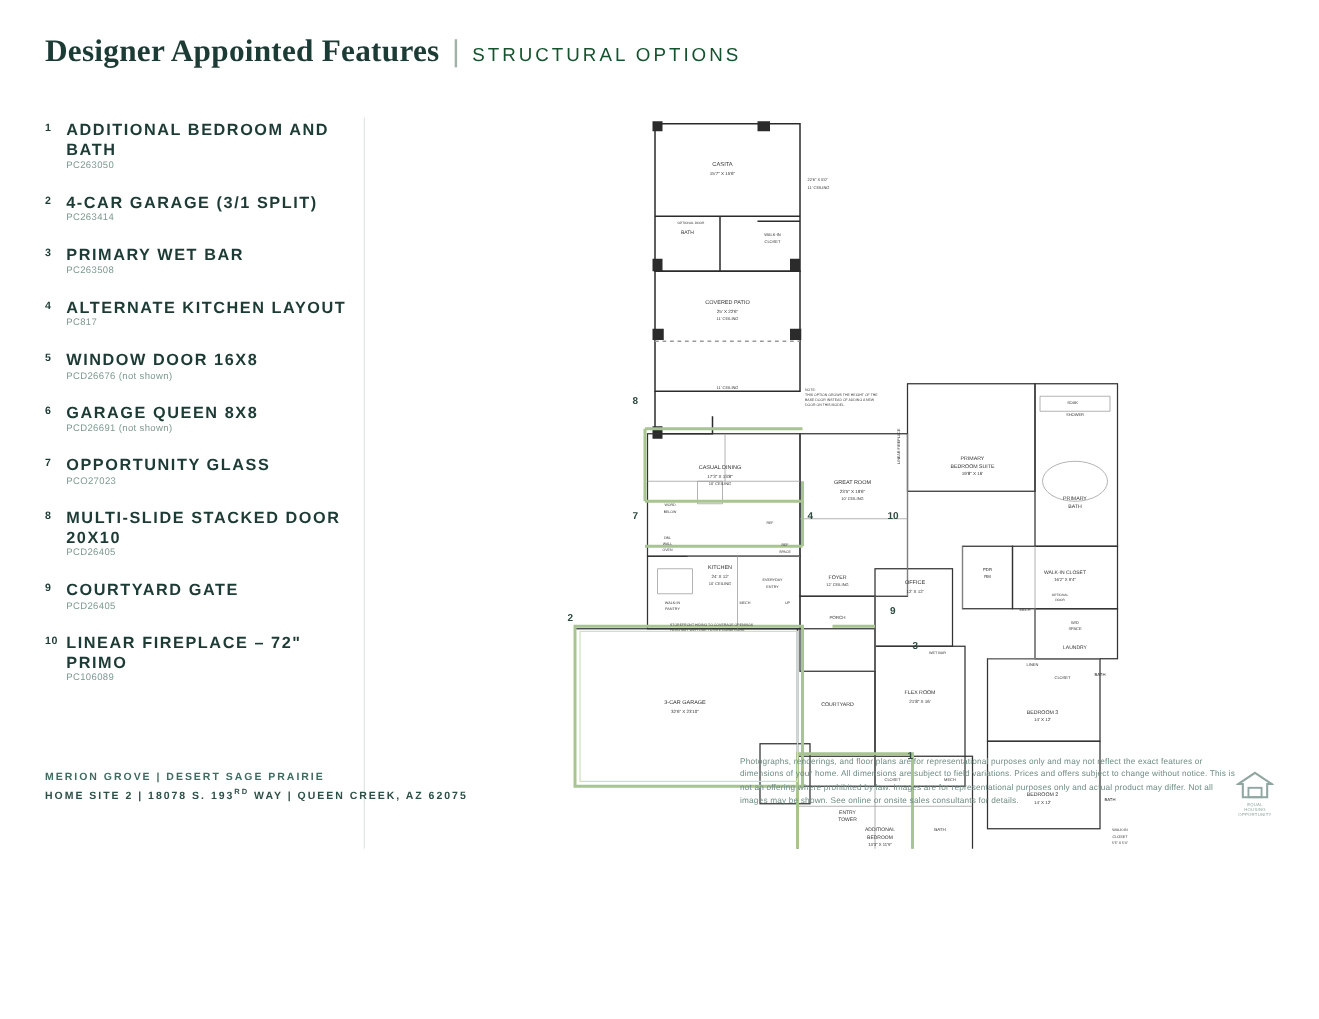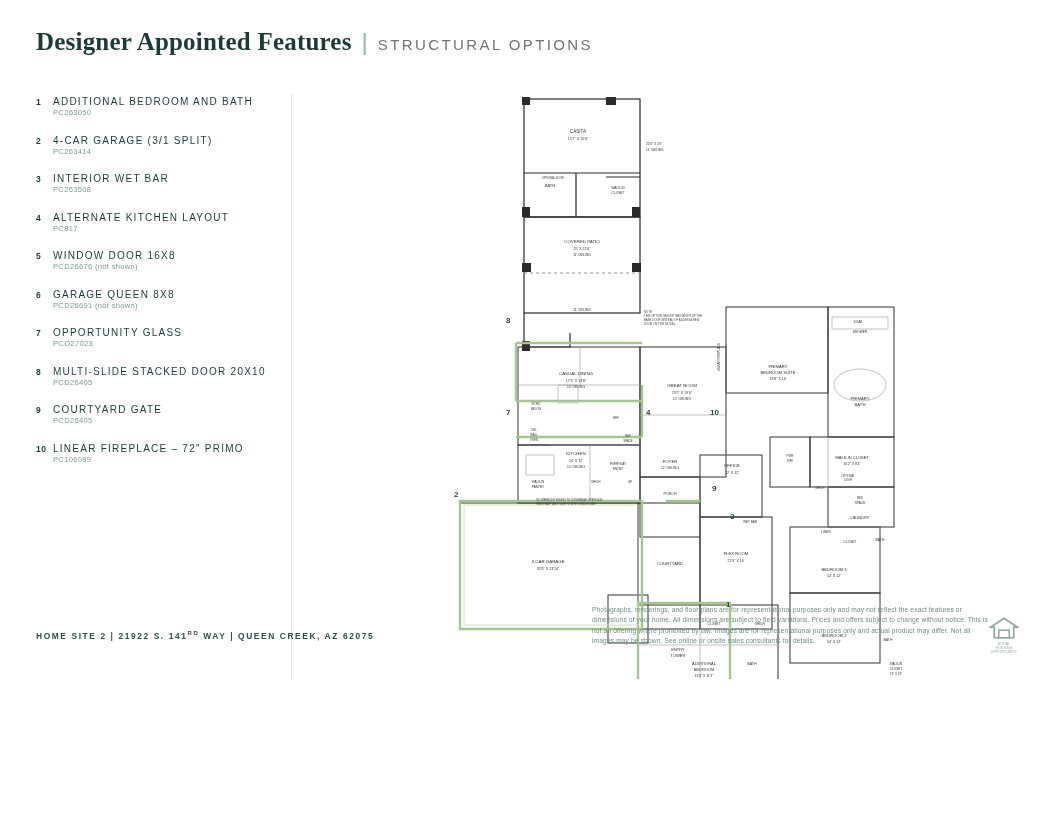--- a/index.html
+++ b/index.html
@@ -28,21 +28,21 @@
   }
   .title-div {
     margin: 0 10px;
     color: #9fb3a9;
     font-size: 24px;
     font-weight: 300;
   }
   .title-sub {
     font-size: 15px;
     letter-spacing: 2.4px;
-    color: #737373;
+    color: #14532d;
     font-weight: 400;
   }
   .subtitle {
     margin-top: 9px;
     font-size: 8.2px;
     color: #4d6b64;
     letter-spacing: 0.25px;
   }
 
   
@@ -59,22 +59,22 @@
     width: 17px;
     flex: 0 0 17px;
     font-size: 8.5px;
     font-weight: 700;
     color: #1d3b35;
     padding-top: 1px;
     letter-spacing: 0.4px;
   }
   .opt-body { flex: 1; }
   .opt-title {
-    font-size: 10px;
-    font-weight: 400;
+    font-size: 13px;
+    font-weight: 700;
     letter-spacing: 1.25px;
     color: #1d3b35;
     line-height: 1.2;
   }
   .opt-code {
     margin-top: 0;
     font-size: 7.6px;
     color: #7d9a92;
     letter-spacing: 0.3px;
   }
@@ -154,21 +154,21 @@
     <div class="option">
       <div class="opt-num">2</div>
       <div class="opt-body">
         <div class="opt-title">4-CAR GARAGE (3/1 SPLIT)</div>
         <div class="opt-code">PC263414</div>
       </div>
     </div>
     <div class="option">
       <div class="opt-num">3</div>
       <div class="opt-body">
-        <div class="opt-title">INTERIOR WET BAR</div>
+        <div class="opt-title">PRIMARY WET BAR</div>
         <div class="opt-code">PC263508</div>
       </div>
     </div>
     <div class="option">
       <div class="opt-num">4</div>
       <div class="opt-body">
         <div class="opt-title">ALTERNATE KITCHEN LAYOUT</div>
         <div class="opt-code">PC817</div>
       </div>
     </div>
@@ -418,21 +418,22 @@
         <text x="214" y="240">DOOR ON THIS MODEL.</text>
         <text x="106" y="416">STOREFRONT HIDING TO COVERAGE OPENINGS</text>
         <text x="106" y="420">PATIO MAY VARY DUE TO SITE CONDITIONS.</text>
         <text x="400" y="622">*   DENOTES HIGH WINDOW</text>
         <text x="396" y="632">**  DENOTES STOREFRONT WINDOW</text>
       </g>
     </svg>
   </div>
 
   <div class="footer-left">
-    <div class="l2"><span>HOME SITE 2  |  21922 S. 141</span><sup>RD</sup><span> WAY  |  QUEEN CREEK, AZ 62075</span></div>
+    <div class="l1">MERION GROVE  |  DESERT SAGE PRAIRIE</div>
+    <div class="l2"><span>HOME SITE 2  |  18078 S. 193</span><sup>RD</sup><span> WAY  |  QUEEN CREEK, AZ 62075</span></div>
   </div>
 
   <div class="footer-right">Photographs, renderings, and floor plans are for representational purposes only and may not reflect the exact features or dimensions of your home. All dimensions are subject to field variations. Prices and offers subject to change without notice. This is not an offering where prohibited by law. Images are for representational purposes only and actual product may differ. Not all images may be shown. See online or onsite sales consultants for details.</div>
 
   <div class="eho">
     <svg viewBox="0 0 40 34" width="30" height="26">
       <path d="M20 4 L38 16 H33 V30 H7 V16 H2 Z" fill="none" stroke="#8fa7a0" stroke-width="2.2"></path>
       <rect x="13" y="20" width="14" height="10" fill="none" stroke="#8fa7a0" stroke-width="2"></rect>
     </svg>
     <div class="eho-cap">EQUAL HOUSING OPPORTUNITY</div>

